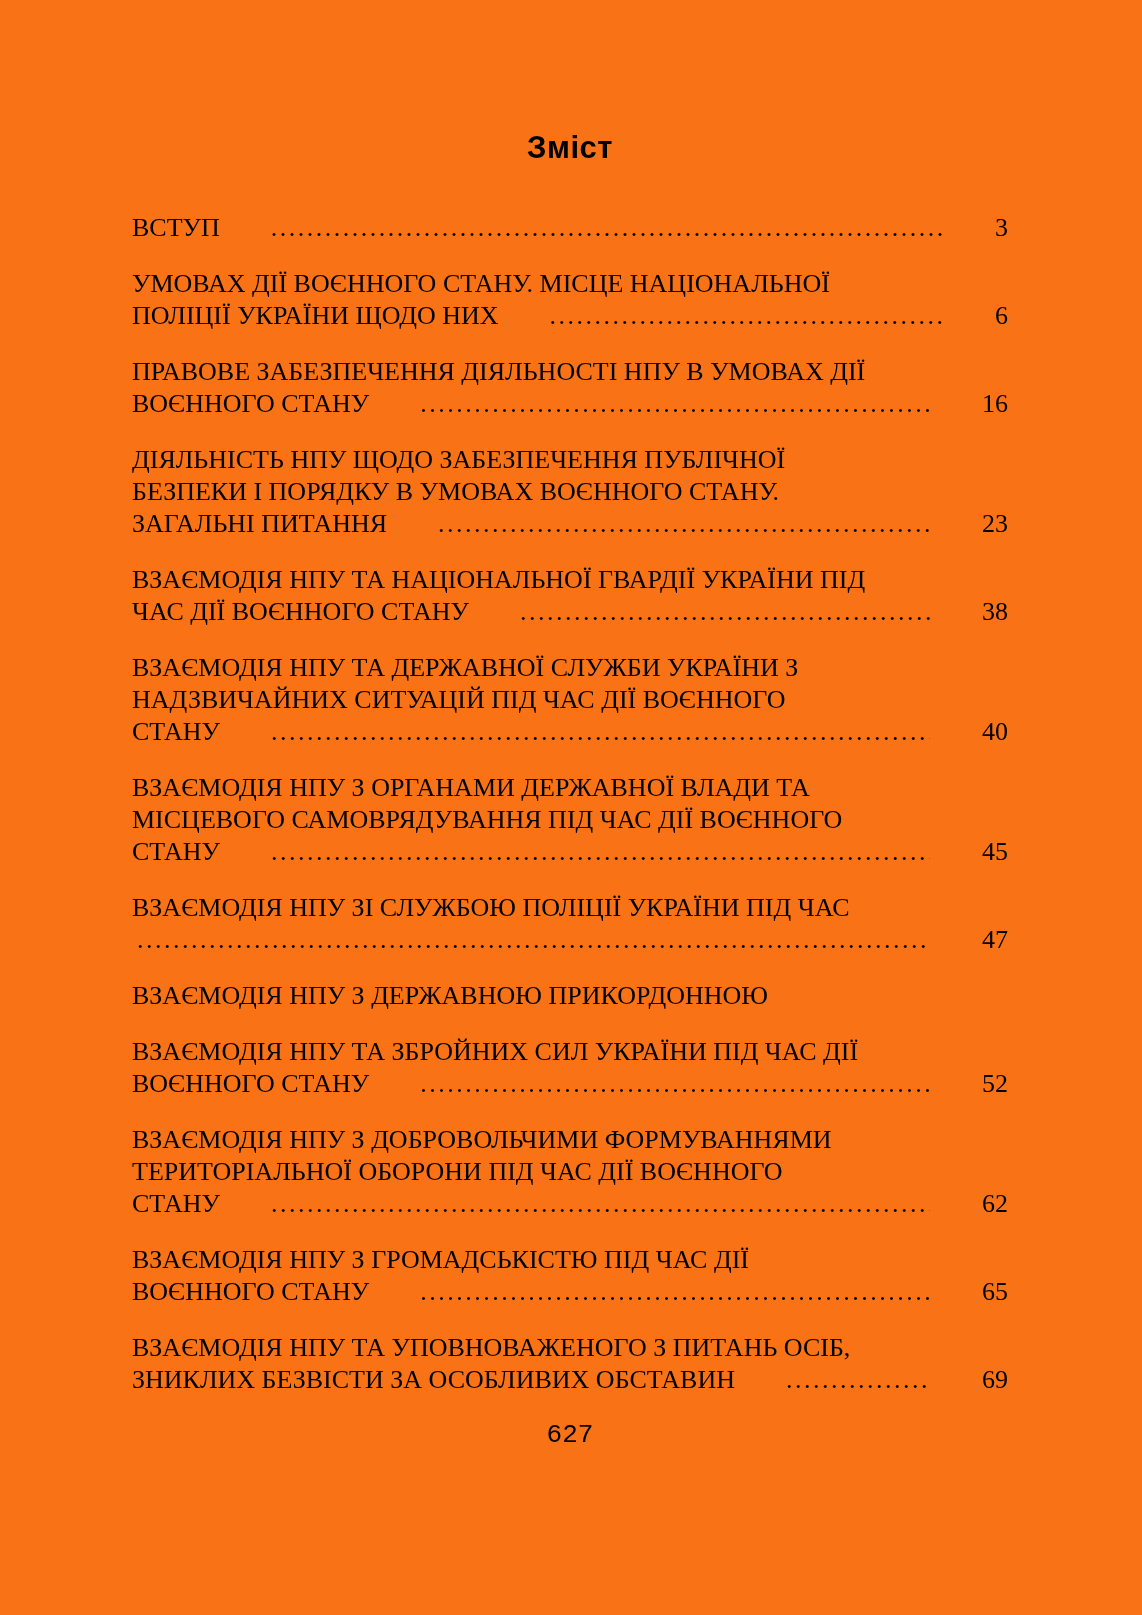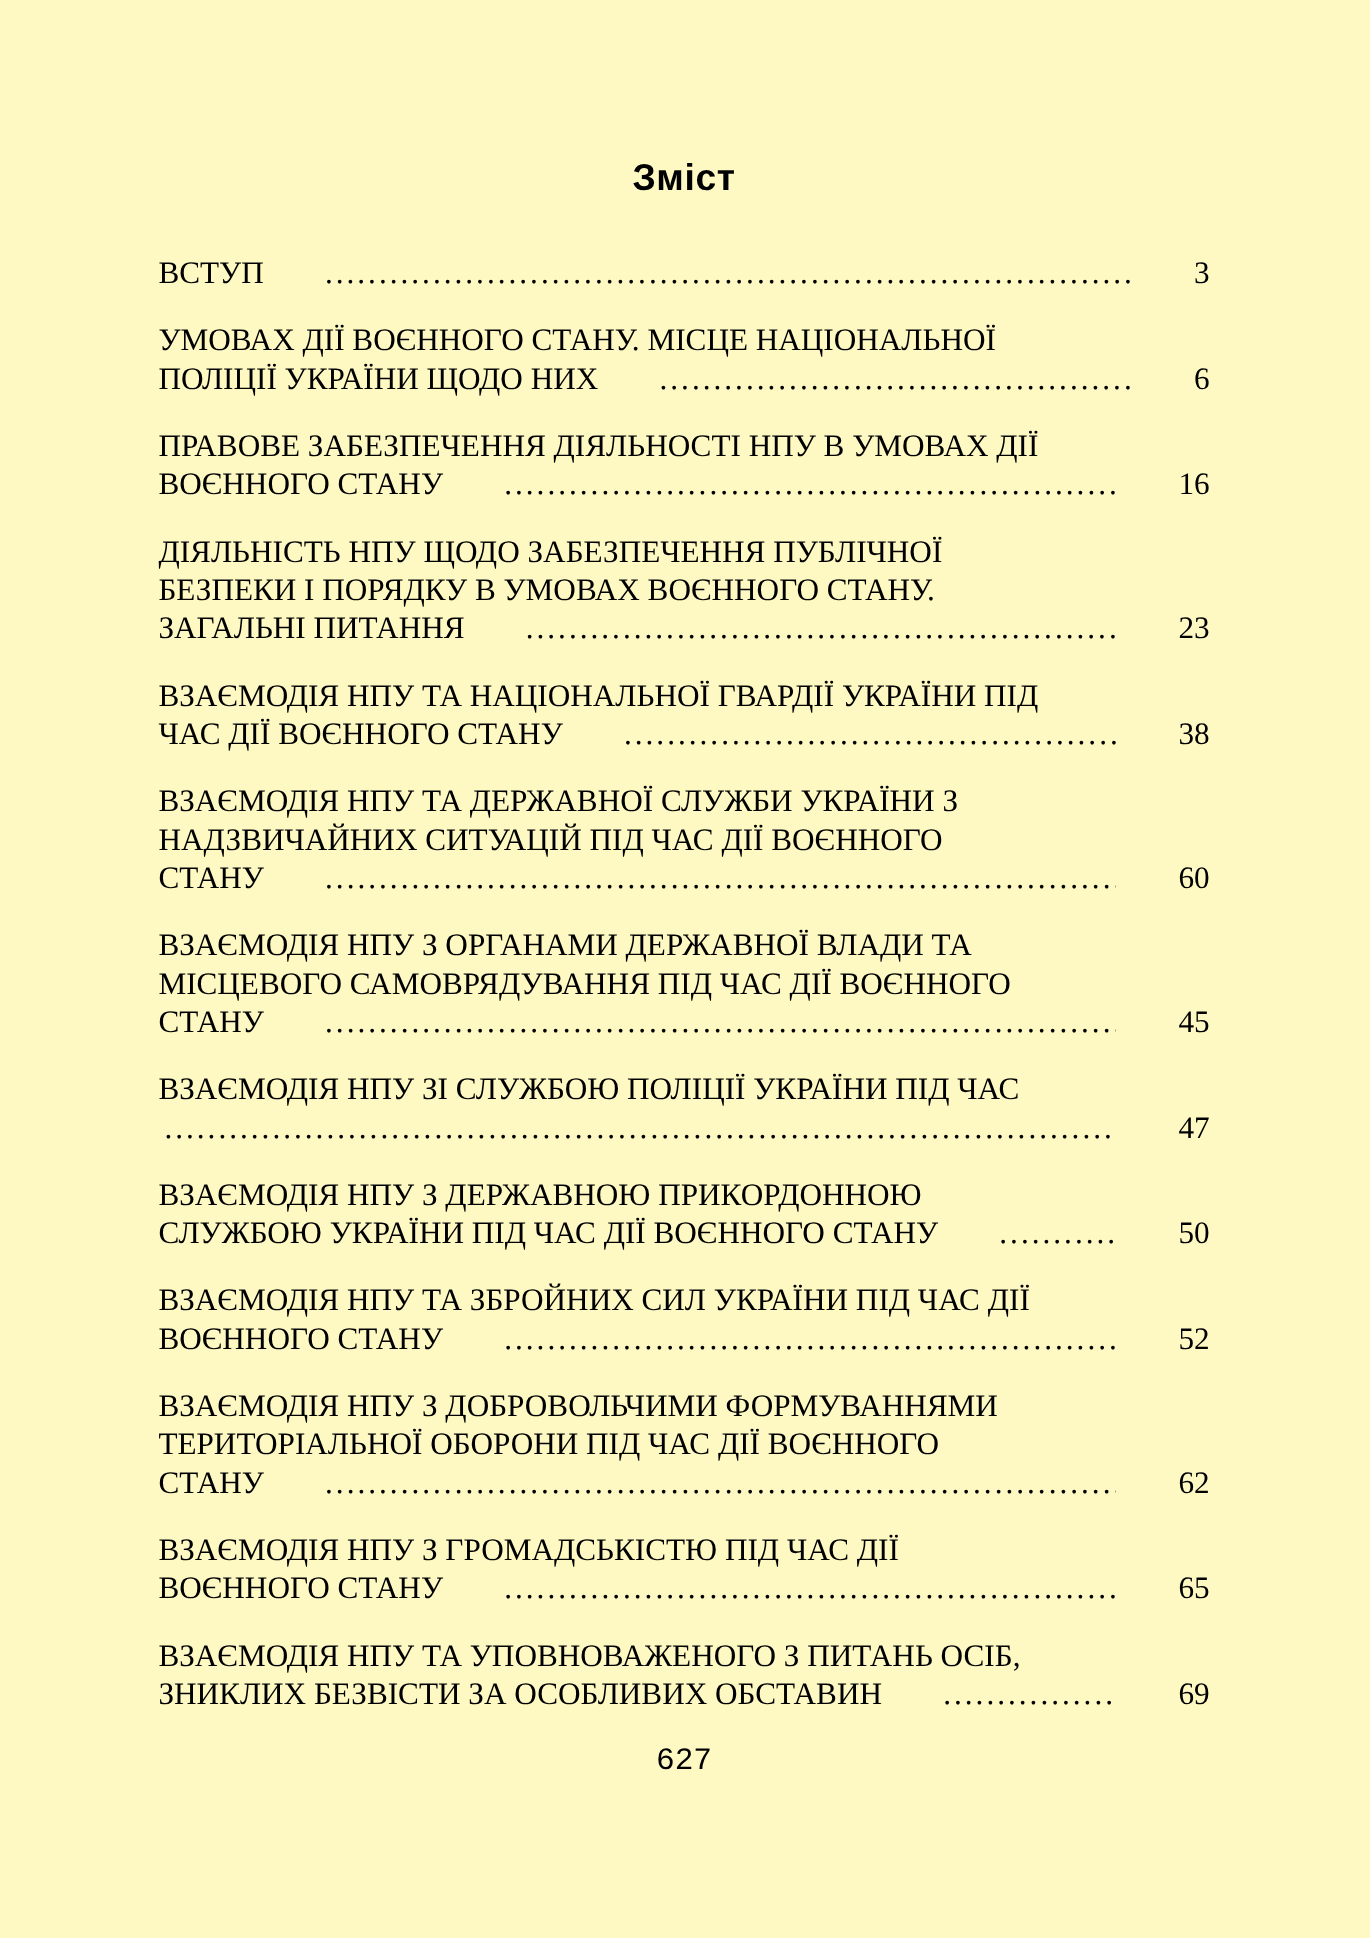--- a/index.html
+++ b/index.html
@@ -4,21 +4,21 @@
 <style>
   html, body {
     margin: 0;
     padding: 0;
     background: #ffffff;
   }
   .page {
     position: relative;
     width: 1142px;
     height: 1615px;
-    background: #fef9c3;
+    background: #f97316;
     color: #000000;
     box-sizing: border-box;
     padding: 130px 134px 0 132px;
     overflow: hidden;
   }
   .doc-title {
     font-family: "Liberation Sans", "DejaVu Sans", sans-serif;
     font-weight: bold;
     font-size: 31px;
     line-height: 36px;
@@ -115,46 +115,41 @@
           <span class="leader"></span>
           <span class="pagenum">38</span>
         </div>
       </div>
       <div class="entry">
         <div class="line">ВЗАЄМОДІЯ НПУ ТА ДЕРЖАВНОЇ СЛУЖБИ УКРАЇНИ З</div>
         <div class="line">НАДЗВИЧАЙНИХ СИТУАЦІЙ ПІД ЧАС ДІЇ ВОЄННОГО</div>
         <div class="line last">
           <span class="text">СТАНУ</span>
           <span class="leader"></span>
-          <span class="pagenum">60</span>
+          <span class="pagenum">40</span>
         </div>
       </div>
       <div class="entry">
         <div class="line">ВЗАЄМОДІЯ НПУ З ОРГАНАМИ ДЕРЖАВНОЇ ВЛАДИ ТА</div>
         <div class="line">МІСЦЕВОГО САМОВРЯДУВАННЯ ПІД ЧАС ДІЇ ВОЄННОГО</div>
         <div class="line last">
           <span class="text">СТАНУ</span>
           <span class="leader"></span>
           <span class="pagenum">45</span>
         </div>
       </div>
       <div class="entry">
         <div class="line">ВЗАЄМОДІЯ НПУ ЗІ СЛУЖБОЮ ПОЛІЦІЇ УКРАЇНИ ПІД ЧАС</div>
         <div class="line last">
           <span class="leader"></span>
           <span class="pagenum">47</span>
         </div>
       </div>
       <div class="entry">
         <div class="line">ВЗАЄМОДІЯ НПУ З ДЕРЖАВНОЮ ПРИКОРДОННОЮ</div>
-        <div class="line last">
-          <span class="text">СЛУЖБОЮ УКРАЇНИ ПІД ЧАС ДІЇ ВОЄННОГО СТАНУ</span>
-          <span class="leader"></span>
-          <span class="pagenum">50</span>
-        </div>
       </div>
       <div class="entry">
         <div class="line">ВЗАЄМОДІЯ НПУ ТА ЗБРОЙНИХ СИЛ УКРАЇНИ ПІД ЧАС ДІЇ</div>
         <div class="line last">
           <span class="text">ВОЄННОГО СТАНУ</span>
           <span class="leader"></span>
           <span class="pagenum">52</span>
         </div>
       </div>
       <div class="entry">

